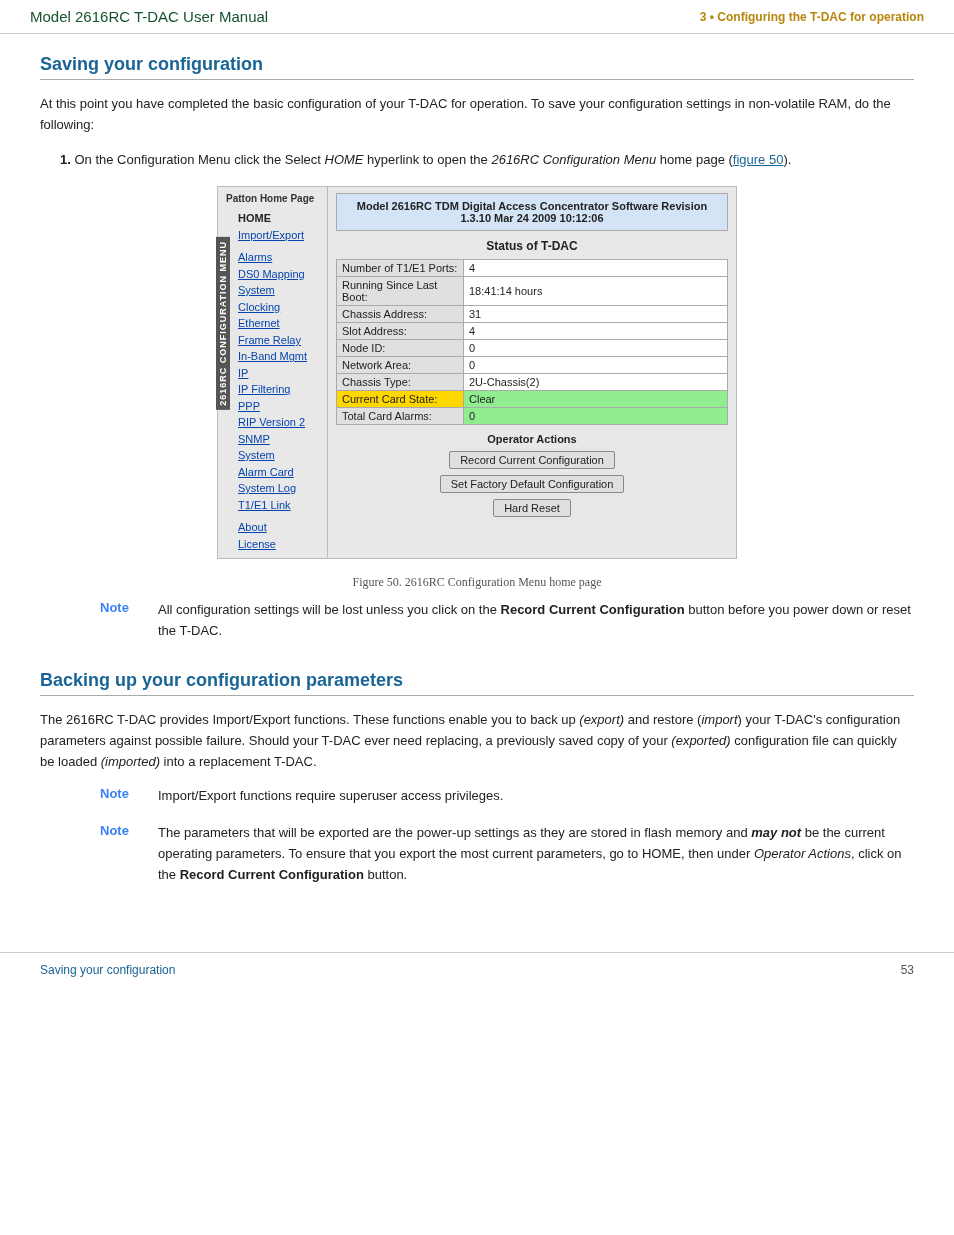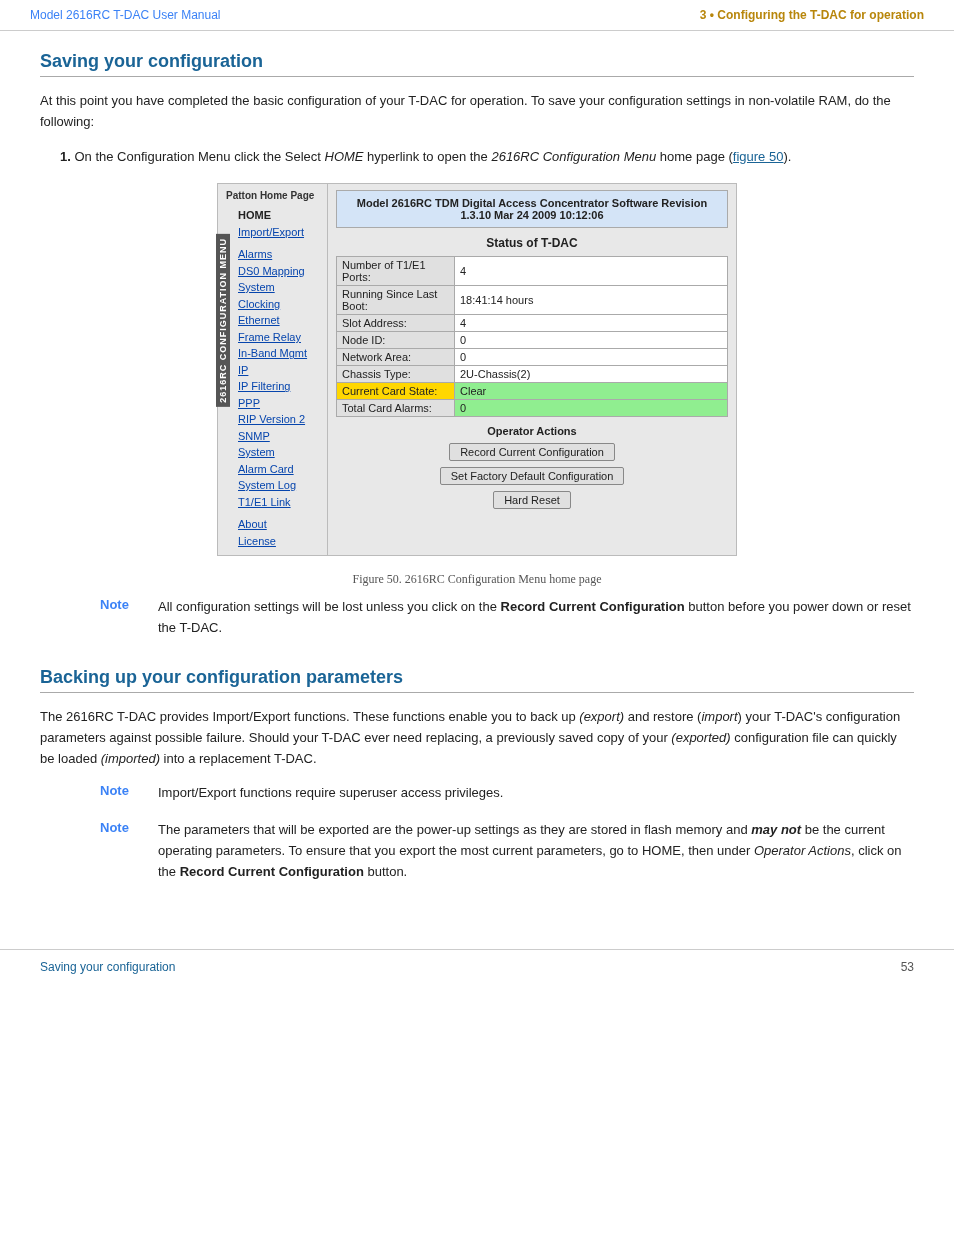--- a/index.html
+++ b/index.html
@@ -15,22 +15,22 @@
     
     .page-header {
       display: flex;
       justify-content: space-between;
       align-items: center;
       padding: 8px 30px;
       border-bottom: 1px solid #ccc;
       margin-bottom: 0;
     }
     .page-header .left-title {
-      font-size: 12px;
-      color: #3b82f6;
+      font-size: 15px;
+      color: #14532d;
     }
     .page-header .right-title {
       font-size: 12px;
       font-weight: bold;
       color: #b8860b;
     }
 
     
     .main-content {
       padding: 20px 40px 20px 40px;
@@ -153,21 +153,21 @@
       border-collapse: collapse;
       font-size: 11px;
     }
     .status-table td {
       border: 1px solid #aaa;
       padding: 2px 5px;
       background: #f5f5f5;
     }
     .status-table td.label-cell {
       background: #e0e0e0;
-      width: 118px;
+      width: 127px;
     }
     .status-table td.value-cell {
       background: #fff;
     }
     .status-table tr.highlight-row td.label-cell {
       background: #ffd700;
     }
     .status-table tr.highlight-row td.value-cell {
       background: #90ee90;
     }
@@ -320,20 +320,24 @@
           <tbody id="status-tbody">
               <tr>
                 <td class="label-cell">Number of T1/E1 Ports:</td>
                 <td class="value-cell">4</td>
               </tr>
               <tr>
                 <td class="label-cell">Running Since Last Boot:</td>
                 <td class="value-cell">18:41:14 hours</td>
               </tr>
               <tr>
+                <td class="label-cell">Chassis Address:</td>
+                <td class="value-cell">31</td>
+              </tr>
+              <tr>
                 <td class="label-cell">Slot Address:</td>
                 <td class="value-cell">4</td>
               </tr>
               <tr>
                 <td class="label-cell">Node ID:</td>
                 <td class="value-cell">0</td>
               </tr>
               <tr>
                 <td class="label-cell">Network Area:</td>
                 <td class="value-cell">0</td>

